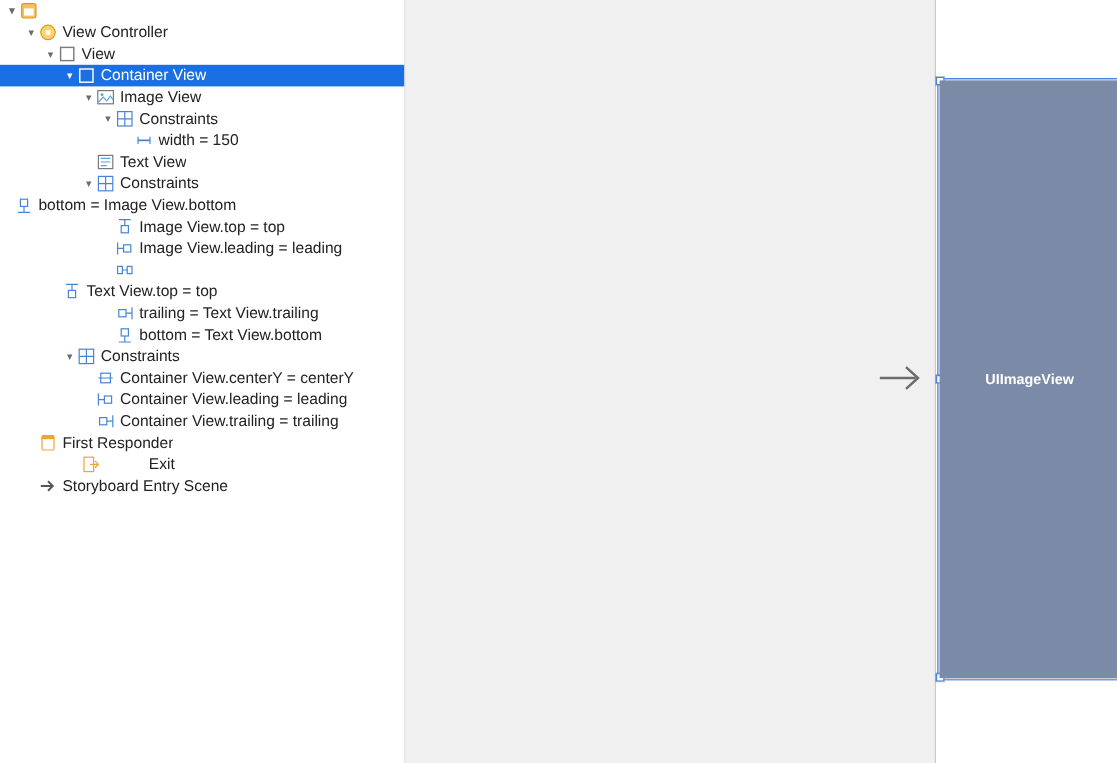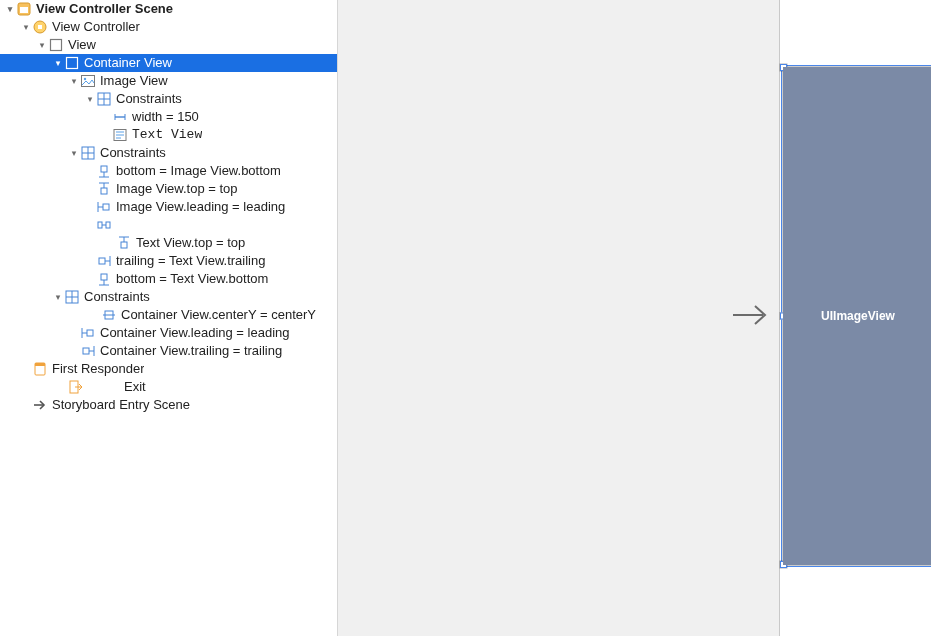--- a/index.html
+++ b/index.html
@@ -126,21 +126,20 @@
 
 <div class="outline" id="outline">
     <div class="outline-row" style="padding-left: 4px; font-weight: 600;">
       <span class="disclosure">▾</span>
       <span class="row-icon">
         <svg viewBox="0 0 16 16">
           <rect x="2" y="2" width="12" height="12" rx="2" fill="#f7c15e" stroke="#d79a2e"></rect>
           <rect x="4" y="6" width="8" height="6" fill="#fff"></rect>
         </svg>
       </span>
-      <span class="row-label">View Controller Scene</span>
     </div>
     <div class="outline-row" style="padding-left: 20px;">
       <span class="disclosure">▾</span>
       <span class="row-icon">
         <svg viewBox="0 0 16 16">
           <circle cx="8" cy="8" r="6" fill="#ffd36b" stroke="#d79a2e"></circle>
           <rect x="6" y="6" width="4" height="4" fill="#fff"></rect>
         </svg>
       </span>
       <span class="row-label">View Controller</span>
@@ -189,21 +188,21 @@
       <span class="disclosure empty">▸</span>
       <span class="row-icon">
         <svg viewBox="0 0 16 16">
           <line x1="3" y1="8" x2="13" y2="8" stroke="#4784d5" stroke-width="1.4"></line>
           <line x1="3" y1="5" x2="3" y2="11" stroke="#4784d5"></line>
           <line x1="13" y1="5" x2="13" y2="11" stroke="#4784d5"></line>
         </svg>
       </span>
       <span class="row-label">width = 150</span>
     </div>
-    <div class="outline-row" style="padding-left: 100px; font-family: Liberation Mono, monospace;">
+    <div class="outline-row" style="padding-left: 68px;">
       <span class="disclosure empty">▸</span>
       <span class="row-icon">
         <svg viewBox="0 0 16 16">
           <rect x="2" y="2.5" width="12" height="11" fill="none" stroke="#7a7a7a"></rect>
           <line x1="4" y1="5" x2="12" y2="5" stroke="#5aa0e6"></line>
           <line x1="4" y1="8" x2="12" y2="8" stroke="#5aa0e6"></line>
           <line x1="4" y1="11" x2="9" y2="11" stroke="#5aa0e6"></line>
         </svg>
       </span>
       <span class="row-label">Text View</span>
@@ -212,21 +211,21 @@
       <span class="disclosure">▾</span>
       <span class="row-icon">
         <svg viewBox="0 0 16 16">
           <rect x="2" y="2" width="12" height="12" fill="none" stroke="#4784d5"></rect>
           <line x1="8" y1="2" x2="8" y2="14" stroke="#4784d5"></line>
           <line x1="2" y1="8" x2="14" y2="8" stroke="#4784d5"></line>
         </svg>
       </span>
       <span class="row-label">Constraints</span>
     </div>
-    <div class="outline-row" style="padding-left: 84px;">
+    <div class="outline-row" style="">
       <span class="disclosure empty">▸</span>
       <span class="row-icon">
         <svg viewBox="0 0 16 16">
           <rect x="5" y="3" width="6" height="6" fill="none" stroke="#4784d5"></rect>
           <line x1="8" y1="9" x2="8" y2="14" stroke="#4784d5"></line>
           <line x1="3" y1="14" x2="13" y2="14" stroke="#4784d5"></line>
         </svg>
       </span>
       <span class="row-label">bottom = Image View.bottom</span>
     </div>
@@ -255,21 +254,21 @@
     <div class="outline-row" style="padding-left: 84px;">
       <span class="disclosure empty">▸</span>
       <span class="row-icon">
         <svg viewBox="0 0 16 16">
           <rect x="2" y="5" width="4" height="6" fill="none" stroke="#4784d5"></rect>
           <rect x="10" y="5" width="4" height="6" fill="none" stroke="#4784d5"></rect>
           <line x1="6" y1="8" x2="10" y2="8" stroke="#4784d5"></line>
         </svg>
       </span>
     </div>
-    <div class="outline-row" style="padding-left: 104px;">
+    <div class="outline-row" style="padding-left: 40px;">
       <span class="disclosure empty">▸</span>
       <span class="row-icon">
         <svg viewBox="0 0 16 16">
           <rect x="5" y="7" width="6" height="6" fill="none" stroke="#4784d5"></rect>
           <line x1="8" y1="7" x2="8" y2="2" stroke="#4784d5"></line>
           <line x1="3" y1="2" x2="13" y2="2" stroke="#4784d5"></line>
         </svg>
       </span>
       <span class="row-label">Text View.top = top</span>
     </div>
@@ -299,21 +298,21 @@
       <span class="disclosure">▾</span>
       <span class="row-icon">
         <svg viewBox="0 0 16 16">
           <rect x="2" y="2" width="12" height="12" fill="none" stroke="#4784d5"></rect>
           <line x1="8" y1="2" x2="8" y2="14" stroke="#4784d5"></line>
           <line x1="2" y1="8" x2="14" y2="8" stroke="#4784d5"></line>
         </svg>
       </span>
       <span class="row-label">Constraints</span>
     </div>
-    <div class="outline-row" style="padding-left: 68px; justify-content: center;">
+    <div class="outline-row" style="padding-left: 68px;">
       <span class="disclosure empty">▸</span>
       <span class="row-icon">
         <svg viewBox="0 0 16 16">
           <rect x="4" y="4" width="8" height="8" fill="none" stroke="#4784d5"></rect>
           <line x1="2" y1="8" x2="14" y2="8" stroke="#4784d5"></line>
         </svg>
       </span>
       <span class="row-label">Container View.centerY = centerY</span>
     </div>
     <div class="outline-row" style="padding-left: 68px;">

